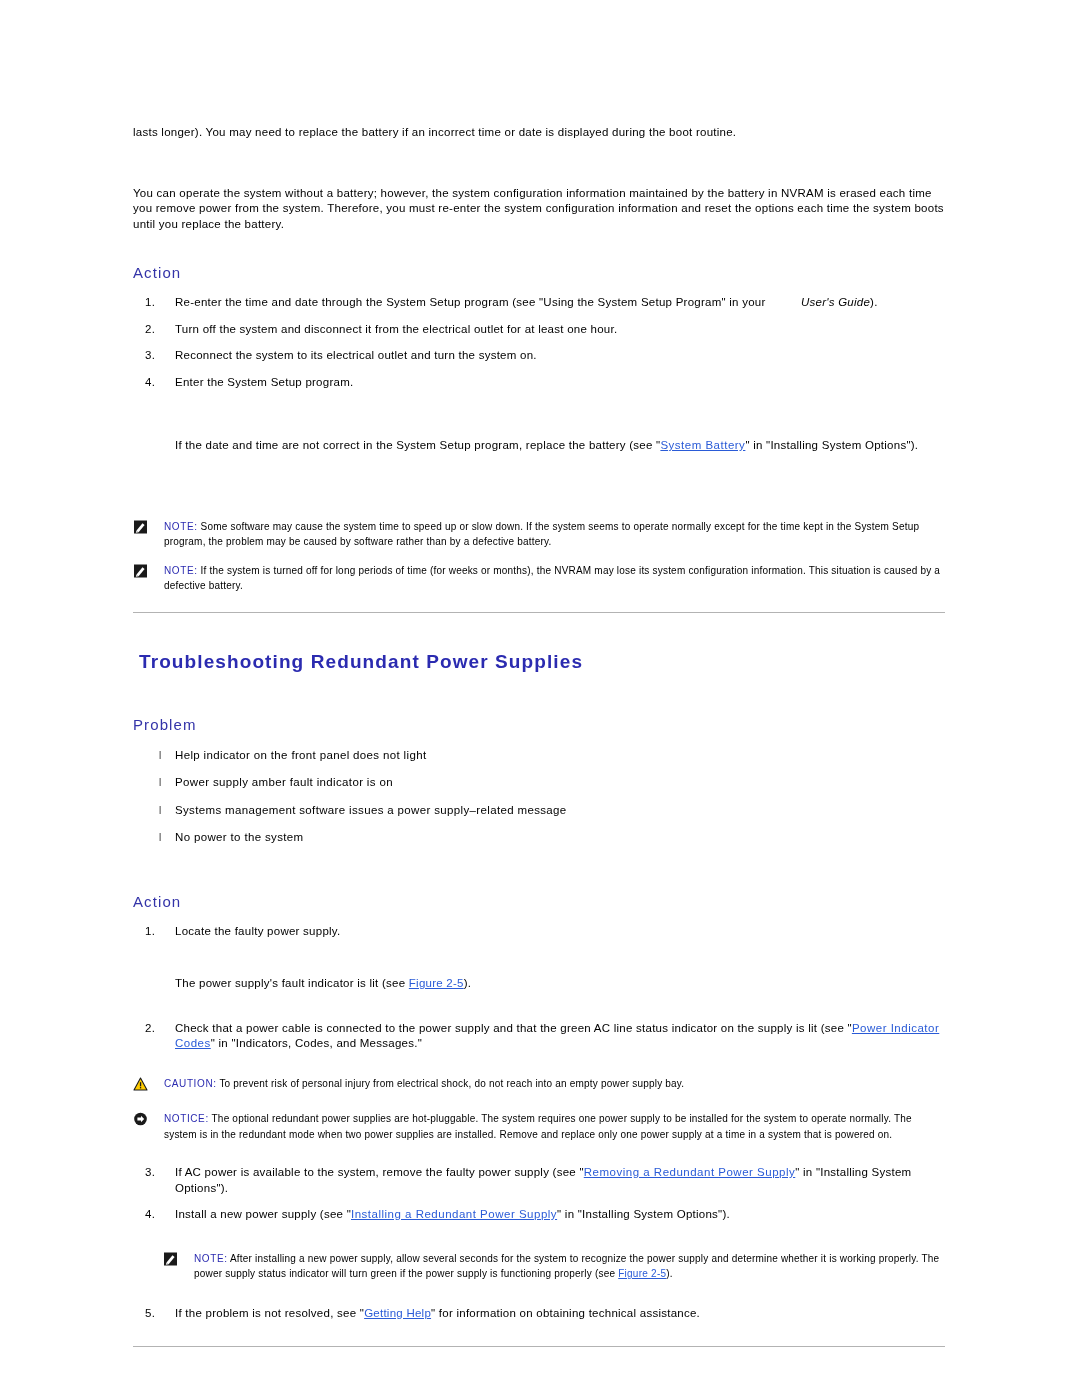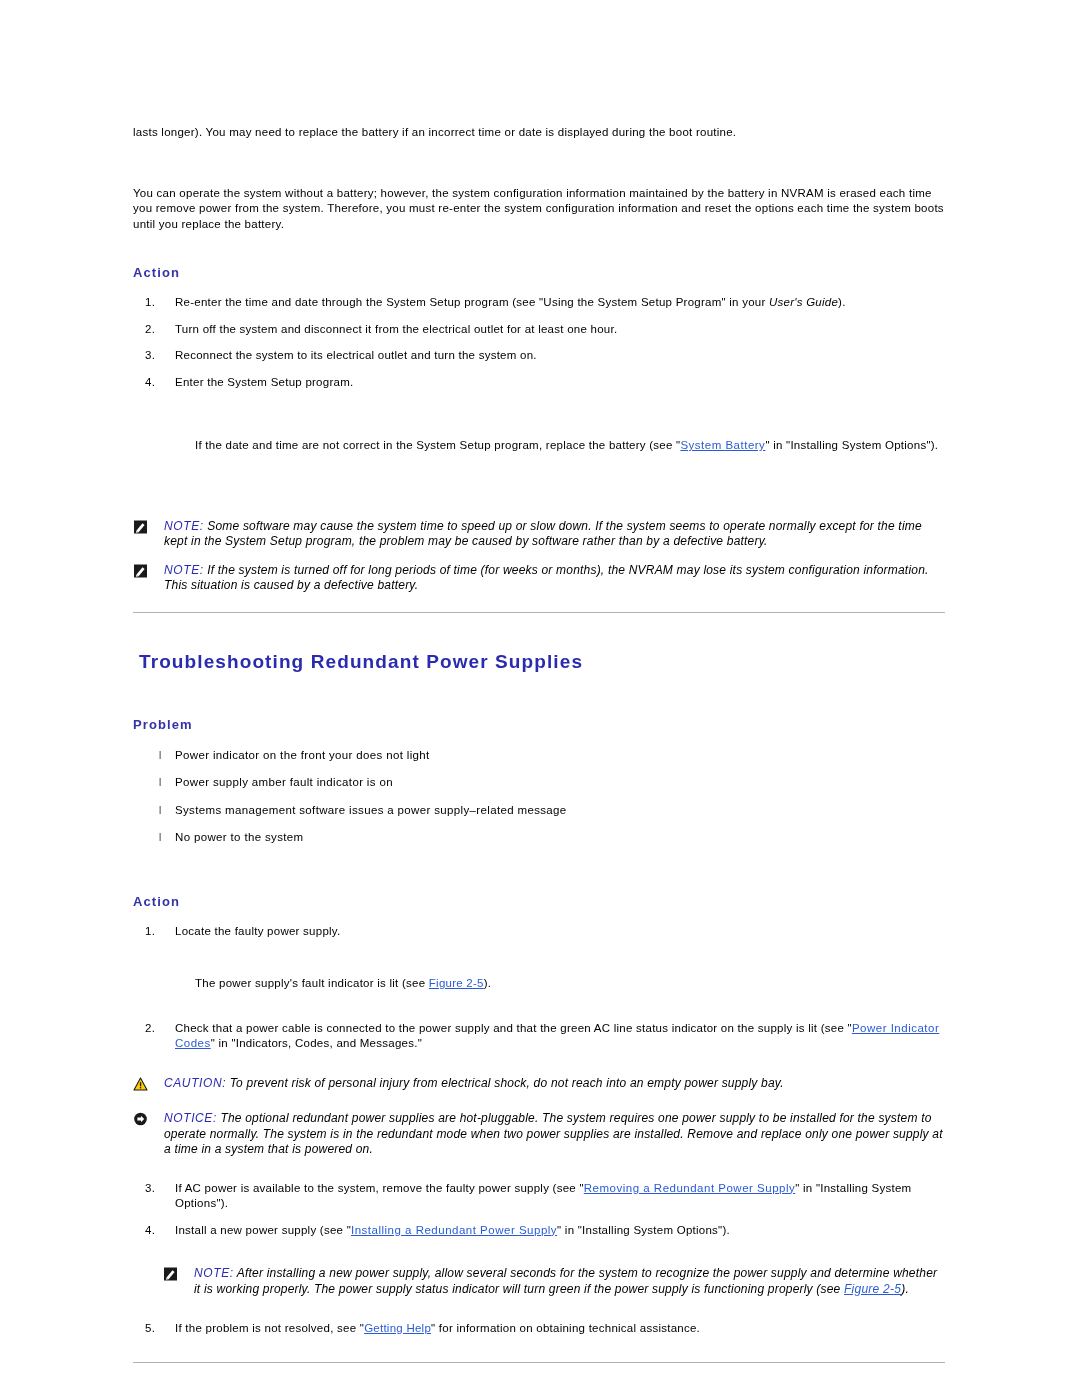--- a/index.html
+++ b/index.html
@@ -40,22 +40,22 @@
   
   h1.doc-heading {
     font-size: 19px;
     font-weight: bold;
     color: #2b2bb0;
     letter-spacing: 1.1px;
     margin: 6px;
     line-height: 26px;
   }
   .sub-heading {
-    font-size: 13px;
-    font-weight: bold;
+    font-size: 15px;
+    font-weight: normal;
     color: #3333a8;
     letter-spacing: 1.1px;
     line-height: 16px;
   }
 
   
   hr.rule {
     border: none;
     border-top: 1px solid #b3b3b3;
     margin: 0;
@@ -103,31 +103,30 @@
   ul.bullets > li .bul {
     position: absolute;
     left: 26px;
     top: 0;
     font-size: 10px;
     color: #333;
   }
 
   
   .indent {
-    margin-left: 62px;
+    margin-left: 42px;
   }
 
   
   .callout {
     position: relative;
     padding-left: 31px;
-    font-size: 12px;
+    font-size: 10px;
     line-height: 15.5px;
     letter-spacing: 0.2px;
-    font-style: italic;
   }
   .callout .cal-icon {
     position: absolute;
     left: 0px;
     top: 1px;
     width: 17px;
     height: 15px;
     display: block;
   }
   .callout .cal-label {
@@ -138,21 +137,21 @@
     margin-left: 30px;
   }
 
   
   a.doclink {
     color: #2a5bd7;
     text-decoration: underline;
     letter-spacing: 0.5px;
   }
   a.doclink.tight { letter-spacing: 0.25px; }
-  i.em { font-style: italic; }
+  i.em { font-style: italic; margin-left: 32px; }
 </style>
 </head>
 <body>
 
 <div class="page">
   <div class="content">
 
     <div style="height:125px"></div>
 
     <div class="para">lasts longer). You may need to replace the battery if an incorrect time or date is displayed during the boot routine.</div>
@@ -231,21 +230,21 @@
 
     <div style="height:36px"></div>
 
     <div class="sub-heading">Problem</div>
 
     <div style="height:15px"></div>
 
     <ul class="bullets">
       <li>
         <span class="bul">l</span>
-        <span>Power indicator on the front your does not light</span>
+        <span>Help indicator on the front panel does not light</span>
       </li>
       <li>
         <span class="bul">l</span>
         <span>Power supply amber fault indicator is on</span>
       </li>
       <li>
         <span class="bul">l</span>
         <span>Systems management software issues a power supply–related message</span>
       </li>
       <li>

